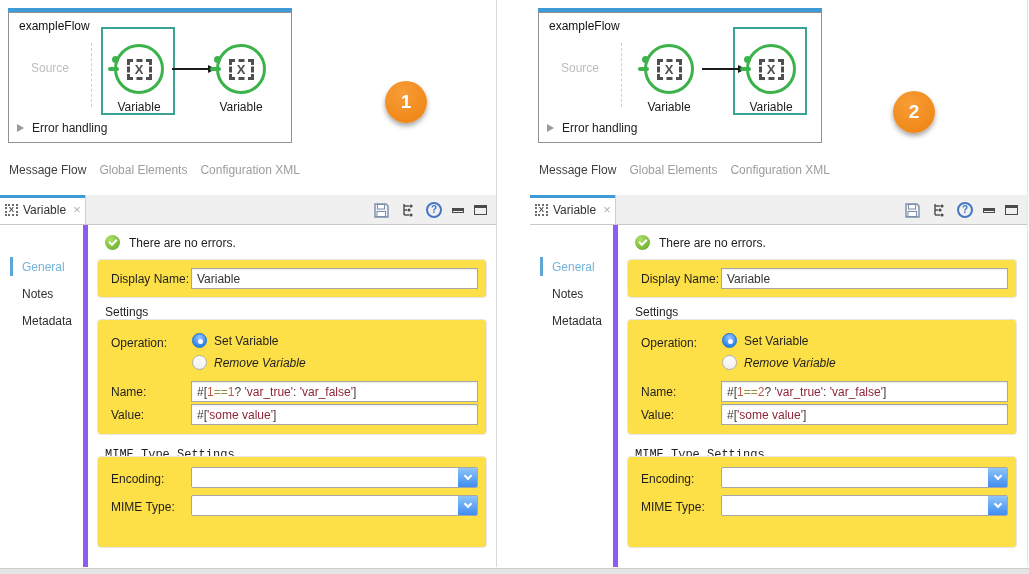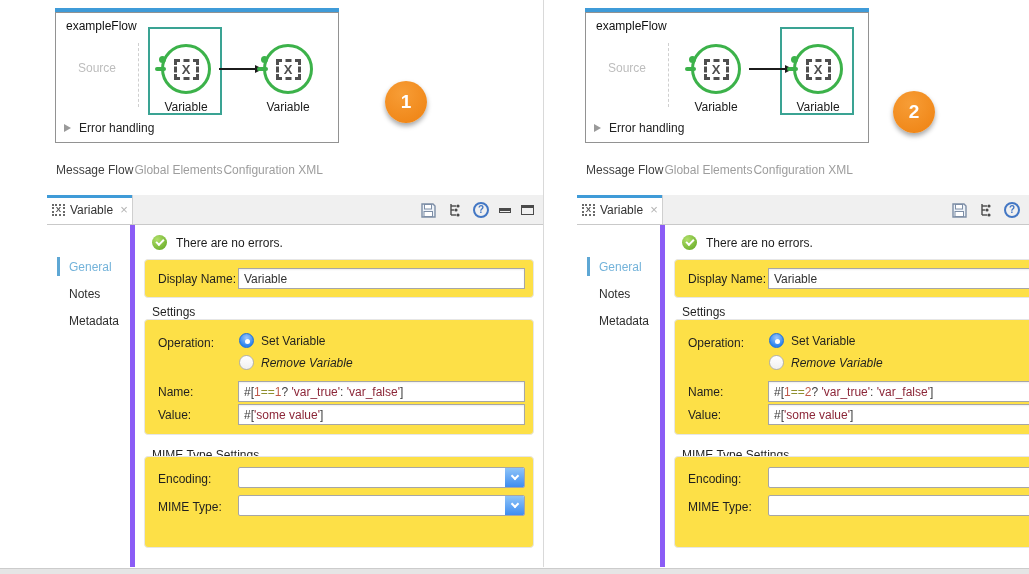--- a/index.html
+++ b/index.html
@@ -3,21 +3,21 @@
 <meta charset="utf-8">
 <style>
   * { margin:0; padding:0; box-sizing:border-box; }
   html,body { background:#fff; }
   body {
     width:1029px; height:574px; position:relative; overflow:hidden;
     font-family:"Liberation Sans", sans-serif; font-size:12px; color:#222;
   }
 
   
-  .panel { position:absolute; top:0; height:567px; background:#fff;margin-left:47px; }
+  .panel { position:absolute; top:0; height:567px; background:#fff; }
   .panel-left  { left:0;     width:497px; border-right:1px solid #d9d9d9; }
   .panel-right { left:530px; width:498px; border-right:1px solid #e6e6e6; }
 
   
   .flow-wrap { position:absolute; left:8px; top:8px; width:284px; }
   .flow-bluebar { height:4px; background:#3f9bd8; }
   .flow-canvas { position:relative; height:131px; border:1px solid #929292; background:#fff; }
   .flow-title { position:absolute; left:10px; top:6px; color:#111; }
   .source-label { position:absolute; left:22px; top:48px; color:#bdbdbd; }
   .source-divider { position:absolute; left:82px; top:30px; height:64px; border-left:1px dashed #cfcfcf; }
@@ -35,21 +35,21 @@
   .sel-first  .selbox { left:92px; }
   .sel-second .selbox { left:194px; }
   .flow-arrow { position:absolute; left:163px; top:55px; width:36px; height:2px; background:#1c1c1c; }
   .flow-arrow::after { content:''; position:absolute; right:-8px; top:-3.5px;
     border-left:8px solid #1c1c1c; border-top:4.5px solid transparent; border-bottom:4.5px solid transparent; }
   .error-row { position:absolute; left:8px; bottom:7px; display:flex; align-items:center; gap:8px; }
   .tri-icon { width:0; height:0; border-left:7px solid #9a9a9a;
     border-top:4.5px solid transparent; border-bottom:4.5px solid transparent; }
 
   
-  .editor-tabs { position:absolute; left:9px; top:163px; display:flex; gap:1px; }
+  .editor-tabs { position:absolute; left:9px; top:163px; display:flex; gap:13px; }
   .etab { color:#9d9d9d; cursor:default; }
   .etab.active { color:#3e3e3e; }
 
   
   .props { position:absolute; left:0; right:0; top:195px; bottom:0; }
   .tabbar { position:relative; height:30px; background:#f0f0f0; border-bottom:1px solid #c9c9c9; }
   .ptab { position:absolute; left:0; top:0; bottom:0; width:86px; background:#fff;
           border-right:1px solid #cfcfcf; display:flex; align-items:center; gap:5px; padding-left:5px; }
   .ptab::before { content:''; position:absolute; left:0; top:0; width:100%; height:3px; background:#3f9bd8; }
   .ptab-title { color:#333; }
@@ -77,21 +77,21 @@
            background:radial-gradient(circle at 35% 30%, #b1e06a, #5da31e); }
   .check::after { content:''; position:absolute; left:3.5px; top:4px; width:6px; height:3px;
                   border-left:2px solid #fff; border-bottom:2px solid #fff; transform:rotate(-45deg); }
 
   .gbox { position:absolute; left:9px; width:390px; background:#fde047; border:1px solid #e6e6e6; border-radius:4px; }
   .box-display  { top:34px;  height:39px; }
   .box-settings { top:94px;  height:116px; }
   .box-mime     { top:231px; height:92px; }
   .sec-label { position:absolute; left:17px; color:#1f1f1f; }
   .lbl-settings { top:80px; }
-  .lbl-mime     { top:223px; }
+  .lbl-mime     { top:223px;font-family:Liberation Mono, monospace; }
 
   .fldlabel { position:absolute; left:13px; color:#1f1f1f; }
   .input { position:absolute; left:93px; width:287px; height:21px; border:1px solid #a6a6a6;
            background:#fff; font:12px "Liberation Sans", sans-serif; padding:0 5px; color:#333;
            box-shadow:inset 0 1px 2px rgba(0,0,0,.07); }
   .lbl-dn { top:12px; } .inp-dn { top:8px; }
   .lbl-operation { top:16px; }
   .radio-row { position:absolute; left:94px; display:flex; align-items:center; gap:7px; color:#1f1f1f; }
   .row-set { top:13px; } .row-remove { top:35px;font-style:italic; }
   .radio { width:15px; height:15px; border-radius:50%; border:1px solid #b0b0b0;

